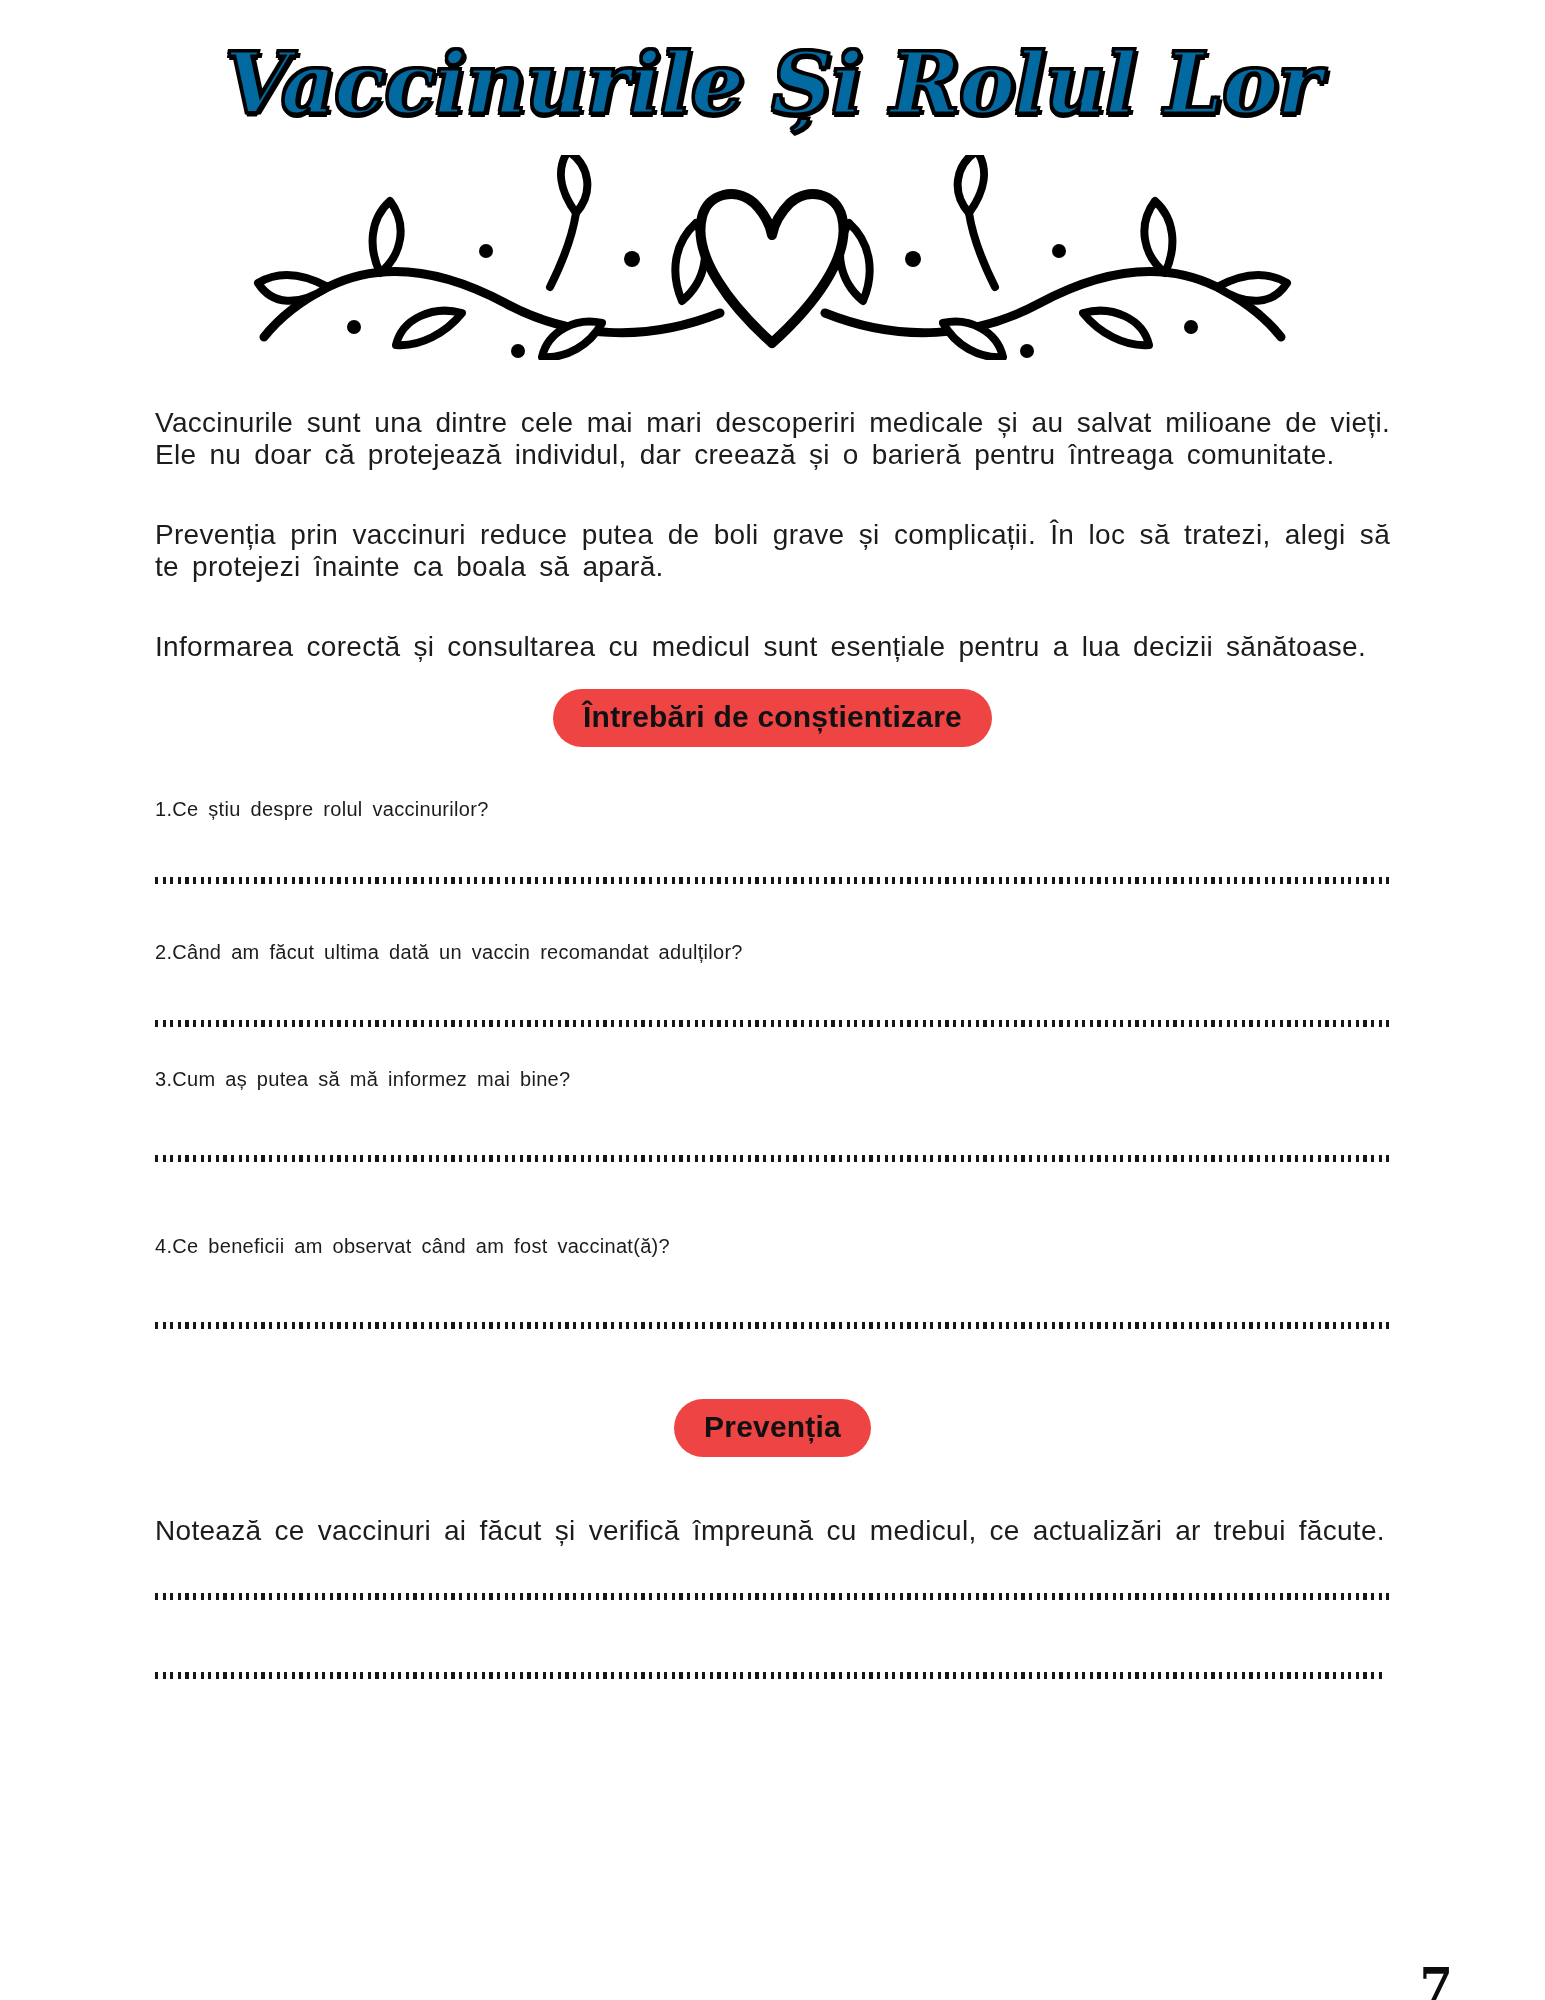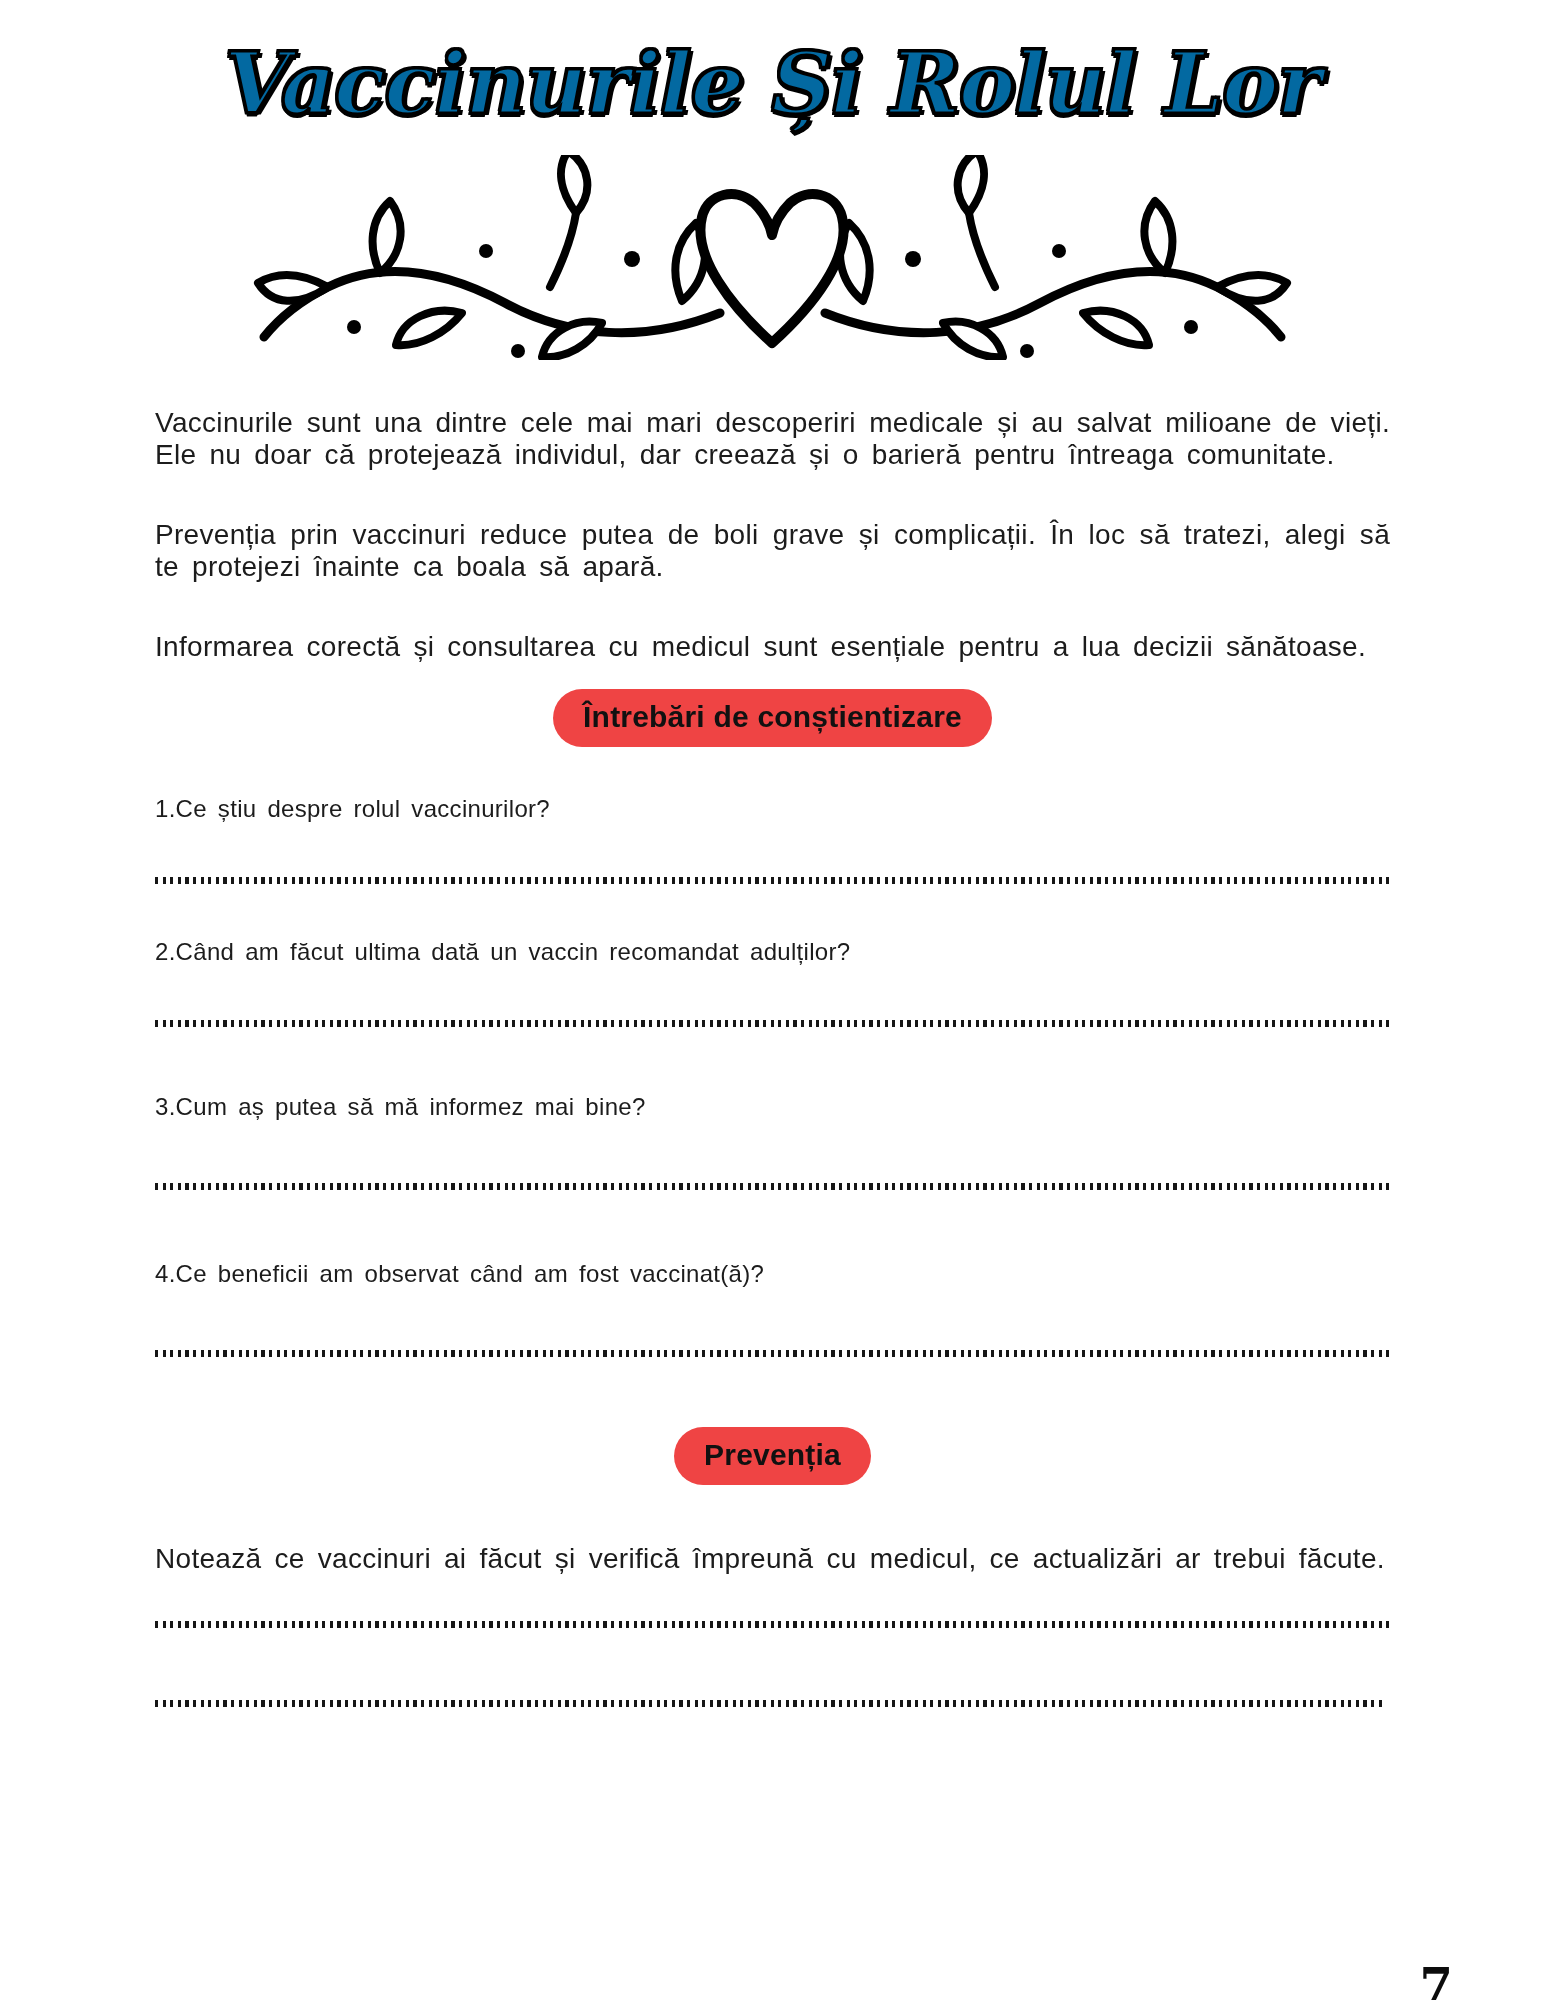--- a/index.html
+++ b/index.html
@@ -56,29 +56,29 @@
     background: #ef4444;
     border-radius: 30px;
     padding: 11px 30px 13px;
     font-weight: bold;
     font-size: 30px;
     letter-spacing: 0.2px;
     color: #111111;
   }
   
   .question {
-    font-size: 24px;
+    font-size: 20px;
     line-height: 40px;
     letter-spacing: 0.3px;
     word-spacing: 4px;
     color: #1c1c1c;
   }
   .q1 { margin-top: 42px; }
   .q2 { margin-top: 48px; }
-  .q3 { margin-top: 60px; }
+  .q3 { margin-top: 32px; }
   .q4 { margin-top: 64px; }
   .answer-line {
     height: 7px;
     background: repeating-linear-gradient(90deg,
       #161616 0px, #161616 3.2px,
       transparent 3.2px, transparent 7.6px);
   }
   .al1 { margin-top: 48px; }
   .al2 { margin-top: 48px; }
   .al3 { margin-top: 56px; }

